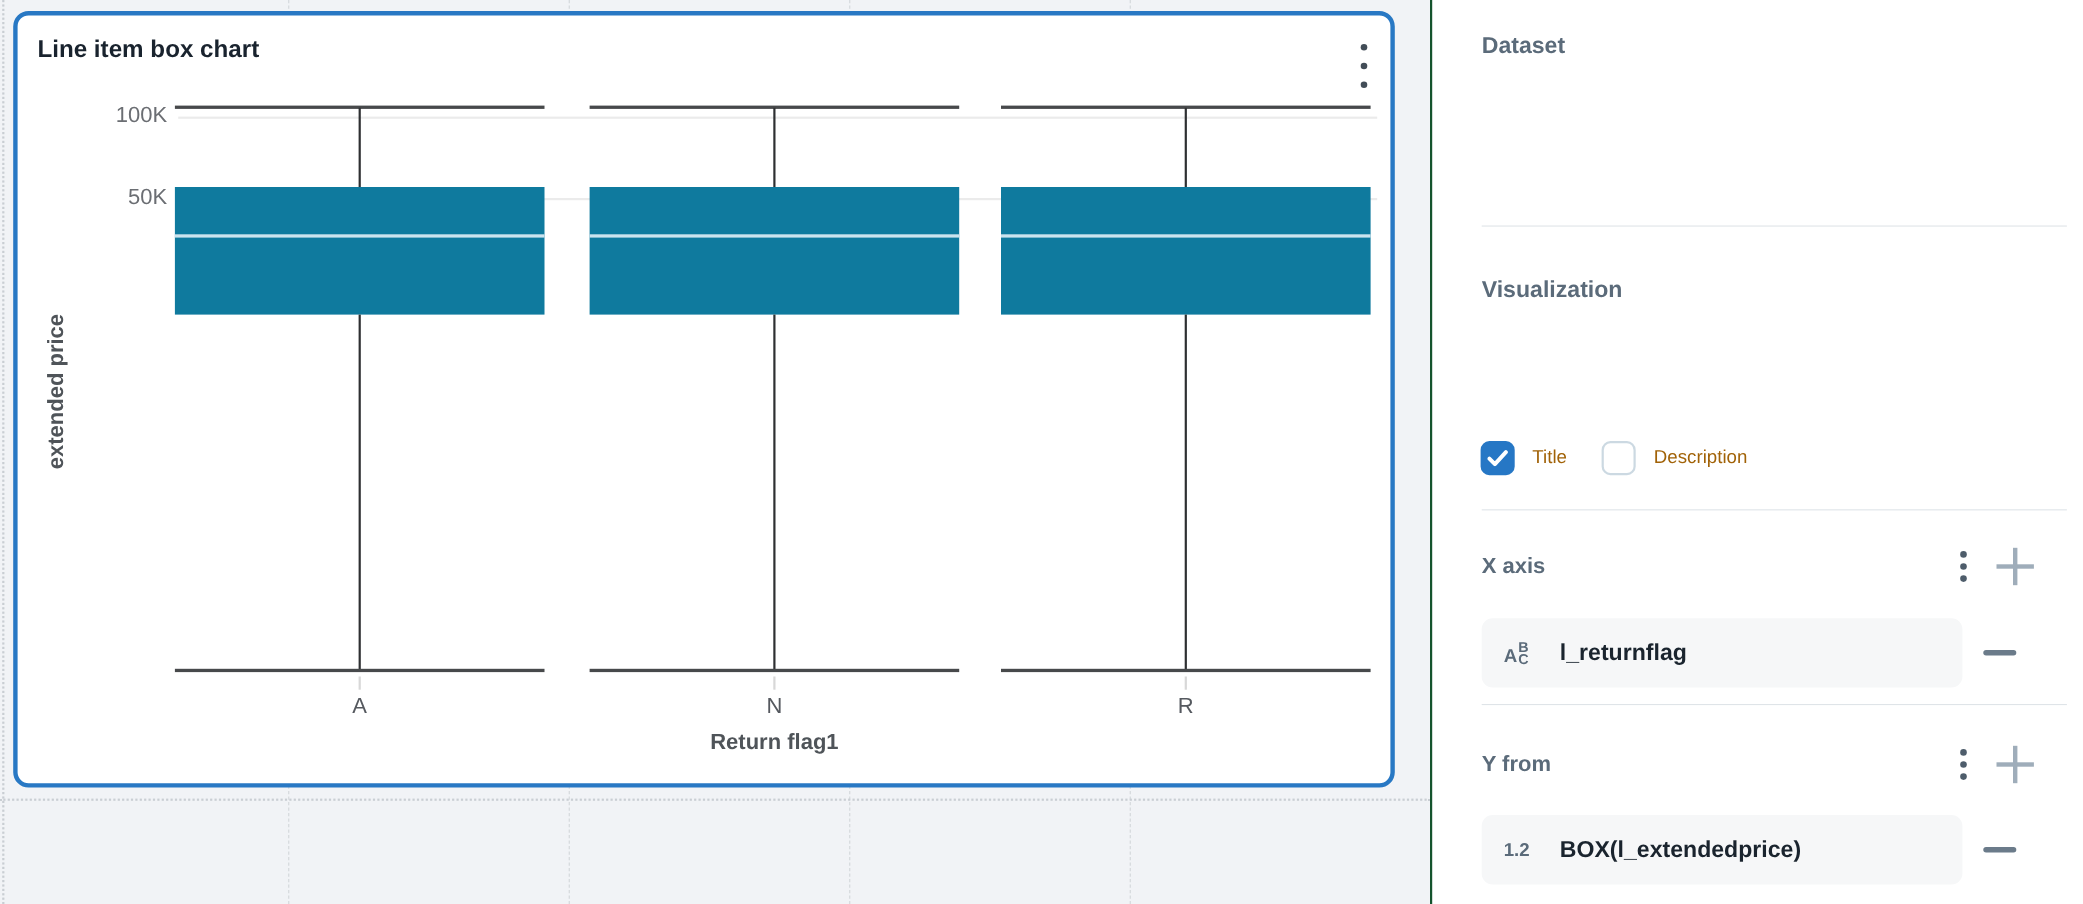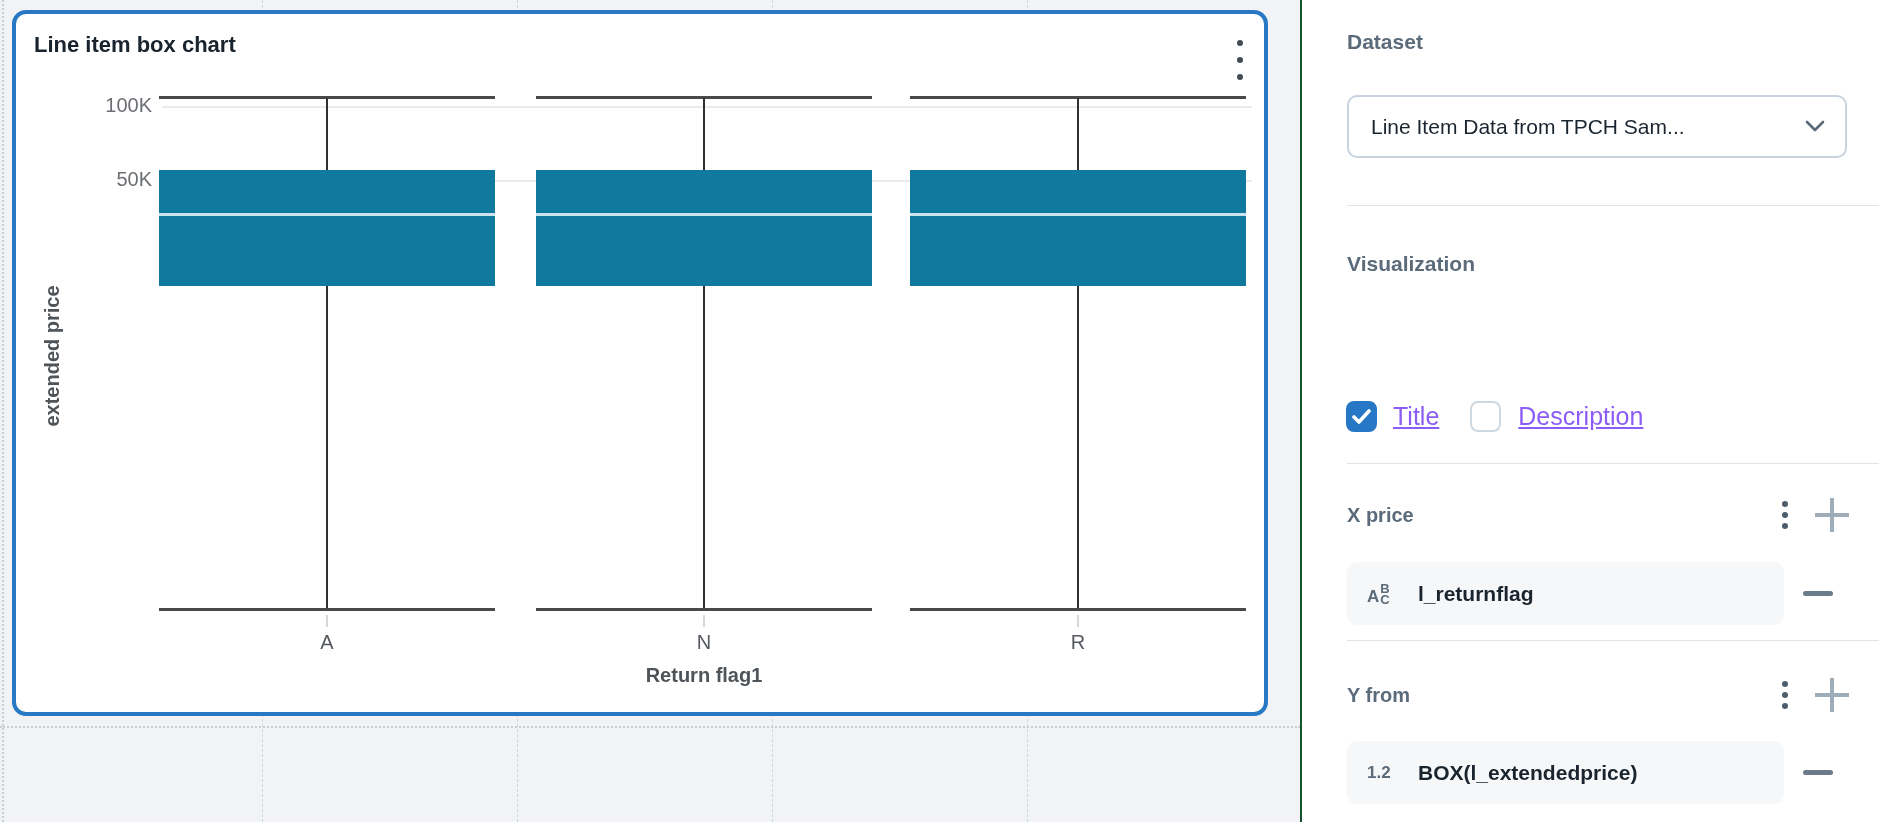--- a/index.html
+++ b/index.html
@@ -42,21 +42,21 @@
                padding:0 22px; cursor:pointer; }
   .sb-select .sel-text { font-size:21px; color:#1b2530; white-space:nowrap; overflow:hidden; }
   .sb-select .chev { position:absolute; right:20px; top:50%; transform:translateY(-50%); }
   .sb-divider { position:absolute; left:45px; width:532px; height:0; border-top:1px solid #dfe4e8; }
   .cb-row { position:absolute; left:44px; top:399px; height:34px; display:flex; align-items:center; }
   .checkbox { width:31px; height:31px; border-radius:8px; border:2px solid #ccd9e2; background:#fff;
               display:flex; align-items:center; justify-content:center; cursor:pointer; flex:0 0 auto; }
   .checkbox.checked { background:#2677c5; border-color:#2677c5; }
   .checkbox svg { display:none; }
   .checkbox.checked svg { display:block; }
-  .cb-label { font-size:25px; color:#8b5cf6;text-decoration:underline; }
+  .cb-label { font-size:17px; color:#a16207; }
   .sec-row { position:absolute; left:45px; width:532px; height:34px; display:flex; align-items:center; }
   .sec-label { font-size:20px; font-weight:bold; color:#5b6b7a; }
   .sec-icons { position:absolute; right:30px; display:flex; align-items:center; gap:26px; }
   .kebab-sm { width:8px; height:28px; display:flex; flex-direction:column; align-items:center;
               justify-content:space-between; cursor:pointer; }
   .kebab-sm i { width:6px; height:6px; border-radius:50%; background:#4e5d6b; }
   .plus-icon { position:relative; width:34px; height:34px; cursor:pointer; }
   .plus-icon::before { content:""; position:absolute; left:0; top:15px; width:34px; height:4px; background:#9fadba; }
   .plus-icon::after  { content:""; position:absolute; left:15px; top:0; width:4px; height:34px; background:#9fadba; }
   .pill { position:absolute; left:45px; width:437px; height:63px; background:#f6f7f8; border-radius:10px;
@@ -120,28 +120,20 @@
         <div class="cap" style="left: 894px; width: 336px; top: 593.756px;"></div>
         <div class="xtickmark" style="left: 1061px; top: 601.256px;"></div>
         <div class="xticklab" style="left: 1062px; top: 617.256px;">R</div>
       </div>
   </div>
 </div>
 
 <aside class="sidebar">
 
   <div class="sb-heading" style="top:30px">Dataset</div>
-  <div class="sb-select" style="top:95px">
-    <span class="sel-text">Line Item Data from TPCH Sam...</span>
-    <span class="chev">
-      <svg width="20" height="12" viewBox="0 0 20 12">
-          <polyline points="2,2 10,10 18,2" fill="none" stroke="#5b6b7a" stroke-width="2.6" stroke-linecap="round" stroke-linejoin="round"></polyline>
-        </svg>
-    </span>
-  </div>
 
   <div class="sb-divider" style="top:205px"></div>
 
   <div class="sb-heading" style="top:252px">Visualization</div>
 
   <div class="cb-row">
     <span class="checkbox checked">
       <svg width="19" height="15" viewBox="0 0 19 15">
           <polyline points="2,8 7,13 17,2" fill="none" stroke="#ffffff" stroke-width="3.6" stroke-linecap="round" stroke-linejoin="round"></polyline>
         </svg>
@@ -149,21 +141,21 @@
     <span class="cb-label" style="margin-left:16px">Title</span>
     <span class="checkbox" style="margin-left:31px">
       
     </span>
     <span class="cb-label" style="margin-left:17px">Description</span>
   </div>
 
   <div class="sb-divider" style="top:463px"></div>
 
   <div class="sec-row" style="top:498px">
-    <span class="sec-label">X price</span>
+    <span class="sec-label">X axis</span>
     <span class="sec-icons">
       <span class="kebab-sm">
           <i></i>
           <i></i>
           <i></i>
         </span>
       <span class="plus-icon"></span>
     </span>
   </div>
   <div class="pill" style="top:562px">

